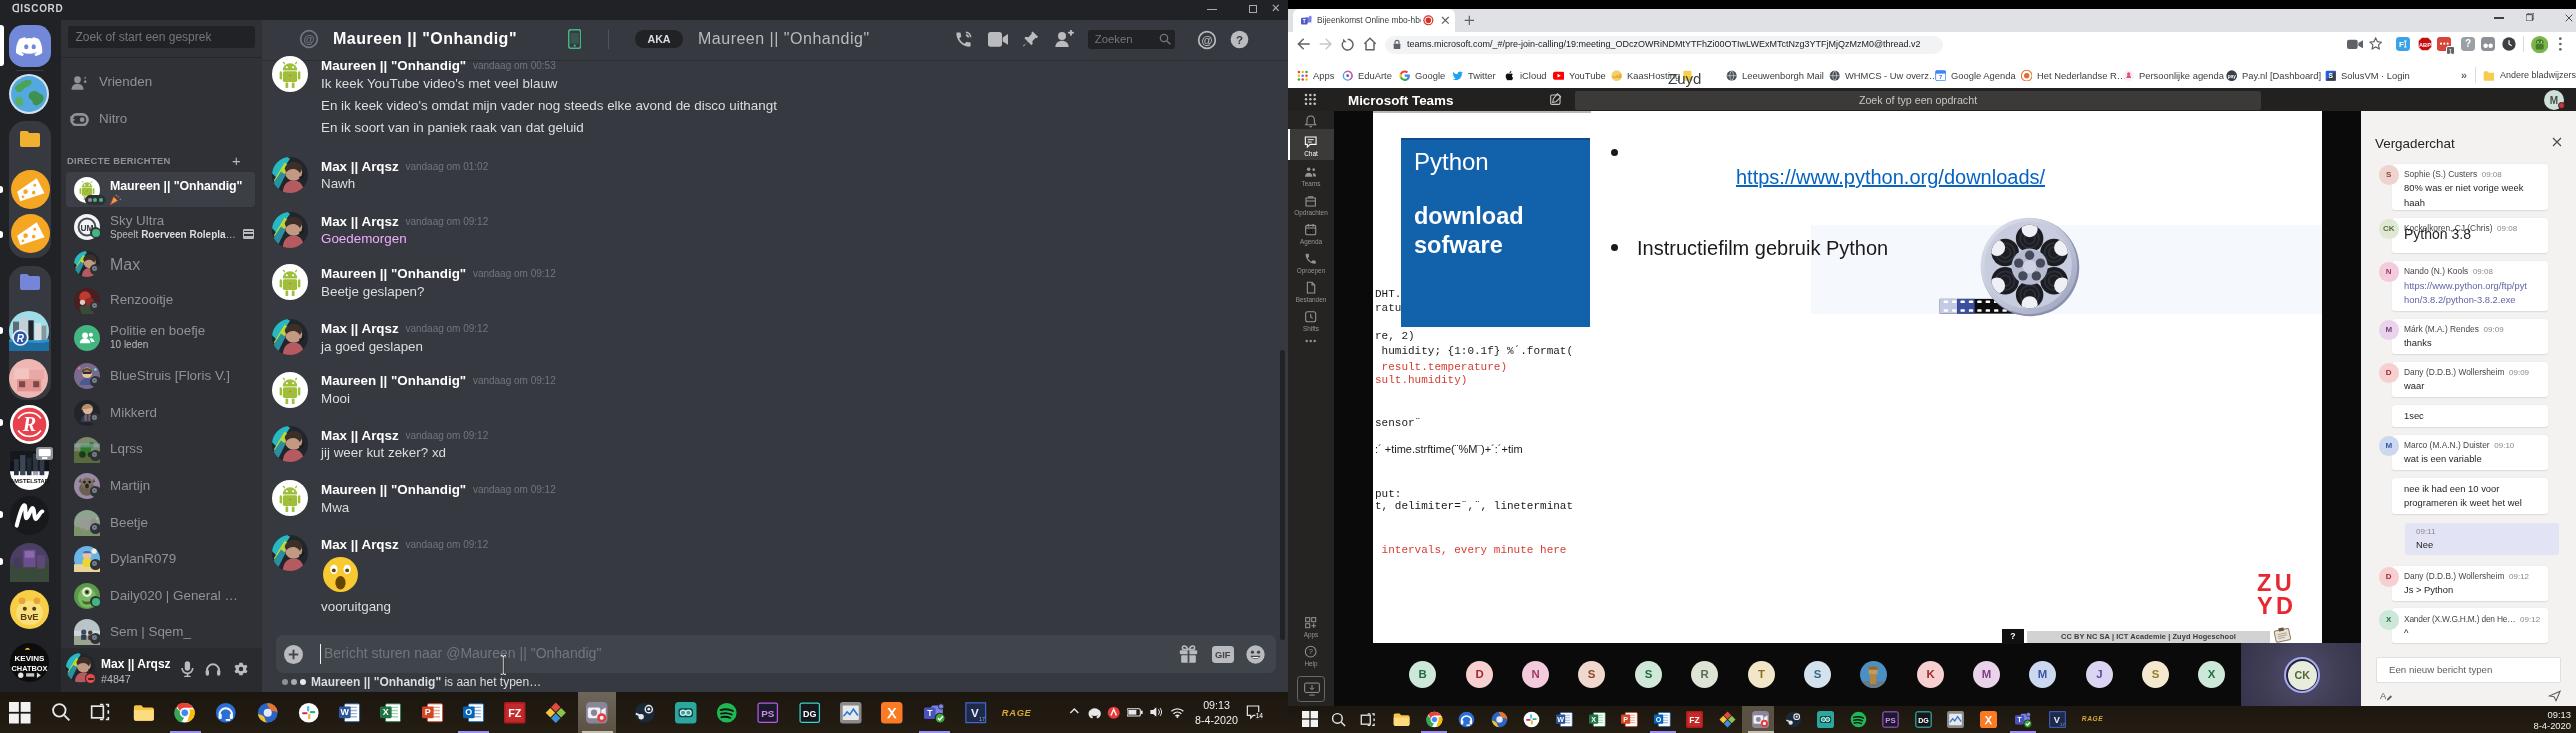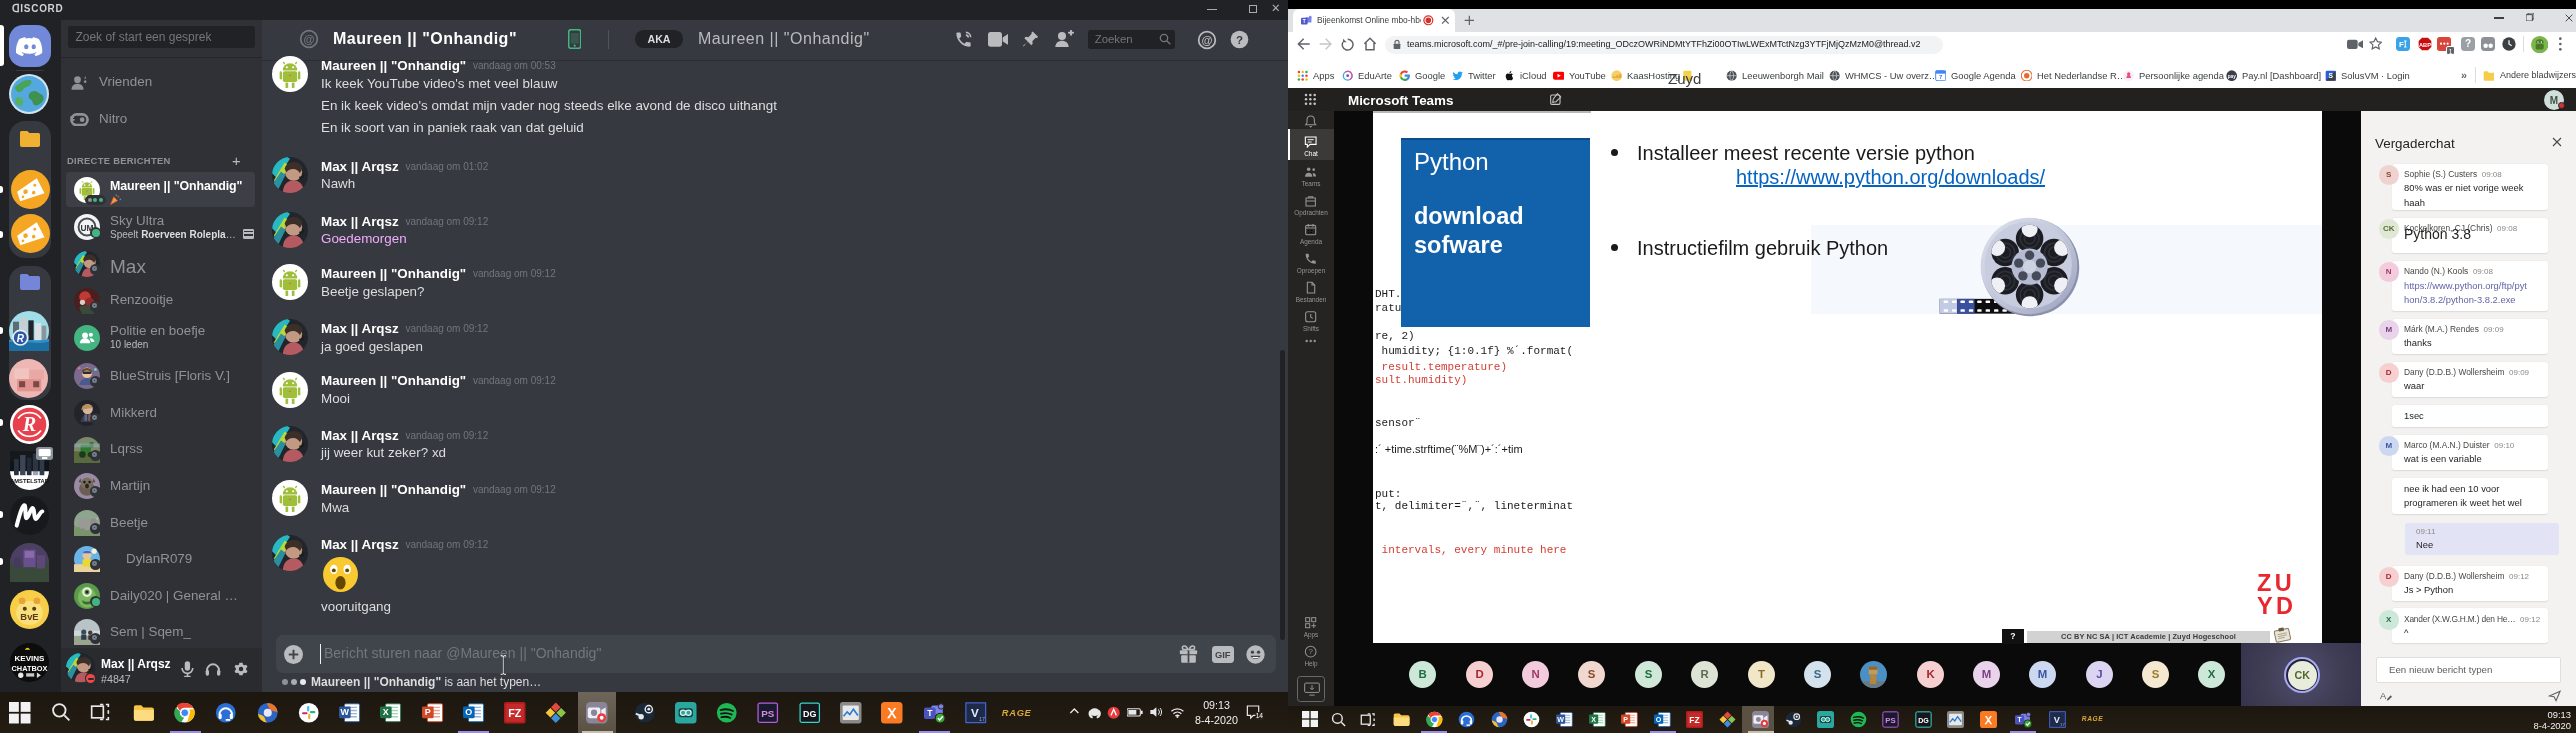--- a/index.html
+++ b/index.html
@@ -251,21 +251,21 @@
           <path d="M-2 34 L10 16 L15 20 L5 40z" fill="#2a8fa0"></path>
           <circle cx="24" cy="17" r="9.5" fill="#c29a83"></circle>
           <path d="M14 13 a10.5 10 0 0 1 20 -1 l-3 6 a9 9 0 0 0 -15 -1z" fill="#3c2f28"></path>
           <path d="M12 40 c0-9 5-14 12-14 s11 5 12 14z" fill="#b55a60"></path>
           <path d="M30 22 a4 4 0 0 0 4 -4 l2 1 a6 6 0 0 1 -5 6z" fill="#1d1d1d"></path>
         </g>
       </svg>
     </div>
 <div class="a" style="left:90px;top:264px;width:11.4px;height:11.4px;background:#2f3136;border-radius:50%"></div>
 <div class="a" style="left:92px;top:266px;width:4.7px;height:4.7px;border:2.1px solid #747f8d;border-radius:50%"></div>
-<div class="a ell" style="left:110px;top:256px;font-size:19px;color:#8e9297;width:141px">Max</div>
+<div class="a ell" style="left:110px;top:256px;font-size:16px;color:#8e9297;width:141px">Max</div>
 <div class="a" style="left:74px;top:288px;width:26px;height:26px">
       <svg width="26" height="26" viewBox="0 0 40 40">
         <circle cx="20" cy="20" r="20" fill="#4a1f20"></circle>
         <circle cx="17" cy="14" r="9" fill="#c03a34"></circle>
         <circle cx="24" cy="22" r="7" fill="#8f2a28"></circle>
         <path d="M8 30 C14 24 26 26 33 32 L30 40 H12z" fill="#3a4a3a"></path>
         <circle cx="13" cy="22" r="4" fill="#d8d0c8"></circle>
       </svg>
     </div>
 <div class="a" style="left:90px;top:301px;width:11.4px;height:11.4px;background:#2f3136;border-radius:50%"></div>
@@ -358,21 +358,21 @@
         <circle cx="20" cy="20" r="20" fill="#6ab4e8"></circle>
         <rect x="0" y="28" width="40" height="12" fill="#e8d49a"></rect>
         <circle cx="20" cy="14" r="7" fill="#e8c49a"></circle>
         <path d="M13 11 a8 7 0 0 1 14 0z" fill="#3a6ad8"></path>
         <rect x="13" y="20" width="14" height="12" rx="3" fill="#e8d830"></rect>
         <circle cx="31" cy="8" r="4" fill="#f8f0d8"></circle>
       </svg>
     </div>
 <div class="a" style="left:90px;top:559px;width:11.4px;height:11.4px;background:#2f3136;border-radius:50%"></div>
 <div class="a" style="left:92px;top:561px;width:4.7px;height:4.7px;border:2.1px solid #747f8d;border-radius:50%"></div>
-<div class="a ell" style="left:126px;top:551px;font-size:13.4px;color:#8e9297;width:141px">DylanR079</div>
+<div class="a ell" style="left:110px;top:551px;font-size:13.4px;color:#8e9297;width:141px">DylanR079</div>
 <div class="a" style="left:74px;top:583px;width:26px;height:26px">
       <svg width="26" height="26" viewBox="0 0 40 40">
         <circle cx="20" cy="20" r="20" fill="#5a9a4a"></circle>
         <ellipse cx="20" cy="22" rx="14" ry="16" fill="#7ab85f"></ellipse>
         <circle cx="20" cy="14" r="7.5" fill="#e8f0e0"></circle>
         <circle cx="20" cy="14" r="4" fill="#5a8a3f"></circle>
         <circle cx="20" cy="14" r="2" fill="#1a2a14"></circle>
         <path d="M12 26 q8 6 16 0 l-2 5 q-6 4 -12 0z" fill="#3f6a2f"></path>
       </svg>
     </div>
@@ -1282,20 +1282,21 @@
         </g>
       </svg>
     </div>
 <div class="a" style="left:1348px;top:93px;font-size:13.4px;font-weight:bold;color:#fff">Microsoft Teams</div>
 <div class="a" style="left:1550px;top:93px;width:12.7px;height:12.7px">
       <svg width="12.7" height="12.7" viewBox="0 0 19 19">
         <rect x="1" y="3" width="14" height="14" rx="2" fill="none" stroke="#c8c6c4" stroke-width="1.6"></rect>
         <path d="M11 1 l5 5 -7 7 -5 1 1-5z" fill="none" stroke="#c8c6c4" stroke-width="1.5"></path>
       </svg>
     </div>
+<div class="a" style="left:1575px;top:91px;width:686px;height:19px;background:#3b3a39;border-radius:2px;color:#c8c6c4;font-size:10.7px;text-align:center;line-height:19px">Zoek of typ een opdracht</div>
 <div class="a" style="left:2544px;top:90px;width:20px;height:20px">
       <svg width="20" height="20" viewBox="0 0 30 30">
         <circle cx="15" cy="15" r="15" fill="#cfe0db"></circle>
         <text x="15" y="21" font-size="15" fill="#454f49" text-anchor="middle" font-weight="bold">M</text>
       </svg>
     </div>
 <div class="a" style="left:2558px;top:102px;width:7.4px;height:7.4px;background:#d13438;border-radius:50%;border:1.3px solid #252423"></div>
 <div class="a" style="left:1288px;top:111px;width:46px;height:595px;background:#252423"></div>
 <div class="a" style="left:1304px;top:115px;width:13.4px;height:13.4px">
       <svg width="13.4" height="13.4" viewBox="0 0 20 20">
@@ -1402,21 +1403,20 @@
 <div class="a" style="left:1375px;top:417px;font-family:'Liberation Mono',monospace;font-size:11px;color:#1a1a1a;white-space:pre">sensor¨</div>
 <div class="a" style="left:1375px;top:443px;font-family:Liberation Sans, sans-serif;font-size:11px;color:#1a1a1a;white-space:pre">:´ +time.strftime(¨%M¨)+´:´+tim</div>
 <div class="a" style="left:1375px;top:488px;font-family:'Liberation Mono',monospace;font-size:11px;color:#1a1a1a;white-space:pre">put:</div>
 <div class="a" style="left:1375px;top:500px;font-family:'Liberation Mono',monospace;font-size:11px;color:#1a1a1a;white-space:pre">t, delimiter=¨,¨, lineterminat</div>
 <div class="a" style="left:1375px;top:544px;font-family:'Liberation Mono',monospace;font-size:11px;color:#d43d32;white-space:pre">&nbsp;intervals, every minute here</div>
 <div class="a" style="left:1401px;top:138px;width:189px;height:189px;background:#1261ab;border-top:2px solid #0d4c8c"></div>
 <div class="a" style="left:1414px;top:148px;font-size:24px;color:#fff">Python</div>
 <div class="a" style="left:1414px;top:203px;font-size:23.5px;font-weight:bold;color:#fff">download</div>
 <div class="a" style="left:1414px;top:232px;font-size:23.5px;font-weight:bold;color:#fff">sofware</div>
 <div class="a" style="left:1611px;top:149px;width:7.4px;height:7.4px;background:#1a1a1a;border-radius:50%"></div>
-<div class="a" style="left:1637px;top:142px;font-size:20px;color:#1a1a1a">Installeer meest recente versie python</div>
 <div class="a" style="left:1736px;top:166px;font-size:20px;color:#0563c1;text-decoration:underline">https://www.python.org/downloads/</div>
 <div class="a" style="left:1611px;top:244px;width:7.4px;height:7.4px;background:#1a1a1a;border-radius:50%"></div>
 <div class="a" style="left:1637px;top:237px;font-size:20px;color:#1a1a1a">Instructiefilm gebruik Python</div>
 <div class="a" style="left:1937px;top:217px;width:148px;height:101px">
       <svg width="151" height="102" viewBox="0 0 225 152">
 <defs>
           <linearGradient id="rg" x1="0" y1="0" x2="1" y2="1">
             <stop offset="0" stop-color="#dfe2ec"></stop>
             <stop offset=".55" stop-color="#bfc4d8"></stop>
             <stop offset="1" stop-color="#9ba1bd"></stop>

